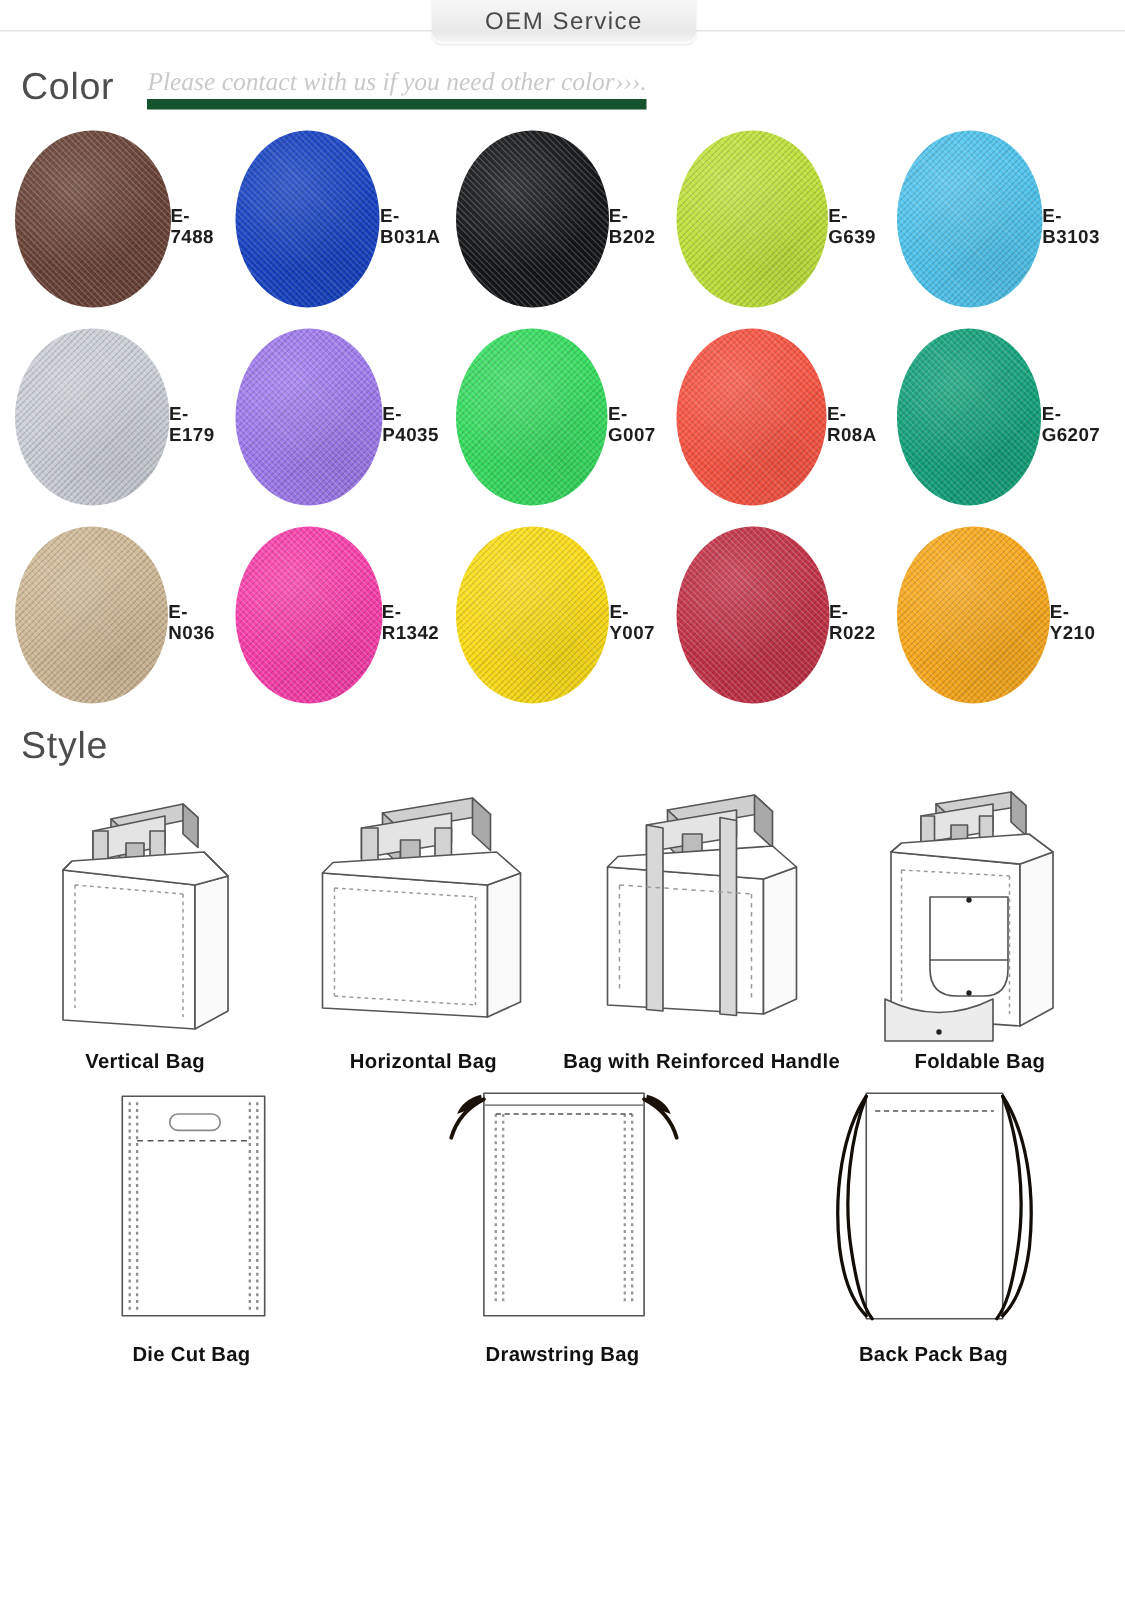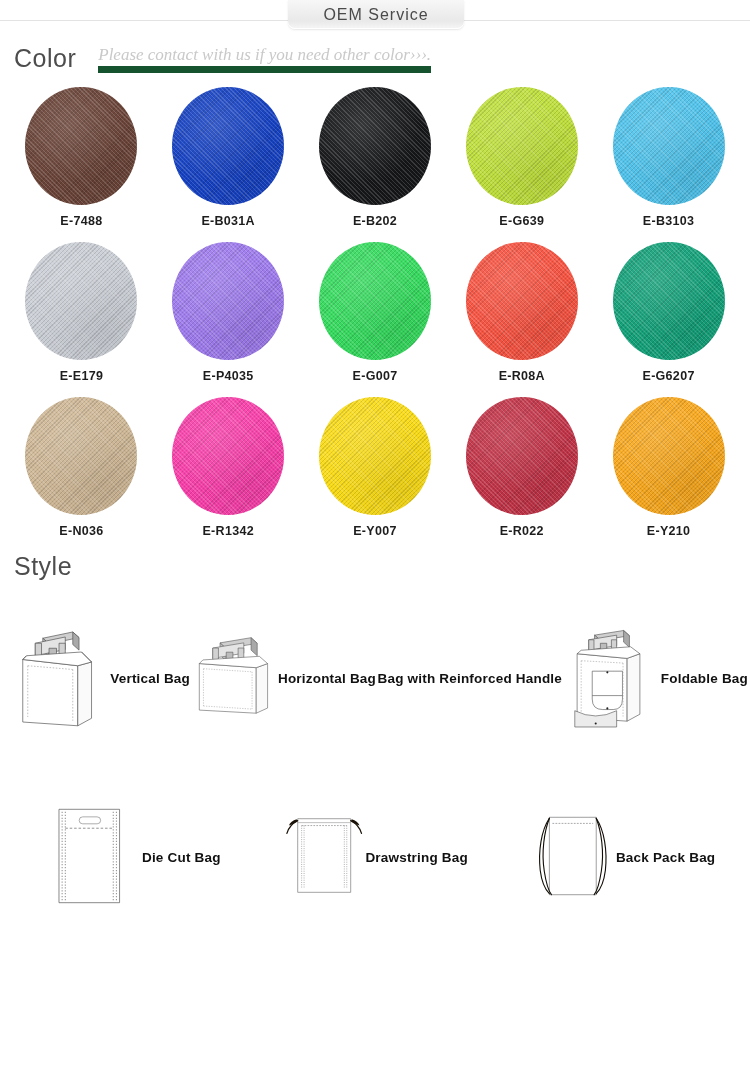--- a/index.html
+++ b/index.html
@@ -70,21 +70,21 @@
     padding: 0 8px;
   }
   .color-row {
     display: flex;
     justify-content: space-around;
     margin-bottom: 14px;
   }
   .swatch-cell {
     width: 142px;
     display: flex;
-    flex-direction: column;
+    flex-direction: row;
     align-items: center;
   }
   .swatch {
     width: 112px; height: 118px;
     border-radius: 50%;
     position: relative;
     overflow: hidden;
   }
   .swatch .tex {
     position: absolute; inset: 0;
@@ -110,21 +110,21 @@
   
   .style-grid { padding: 0 4px; margin-top: 6px; }
   .style-row {
     display: flex;
     justify-content: space-around;
     align-items: flex-end;
   }
   .style-cell {
     width: 186px;
     display: flex;
-    flex-direction: row;
+    flex-direction: column;
     align-items: center;
   }
   .style-art { width: 170px; height: 180px; }
   .style-art svg { display: block; width: 100%; height: 100%; }
   .style-label {
     margin-top: 2px;
     font-size: 13.5px;
     font-weight: bold;
     color: #111;
     text-align: center;

